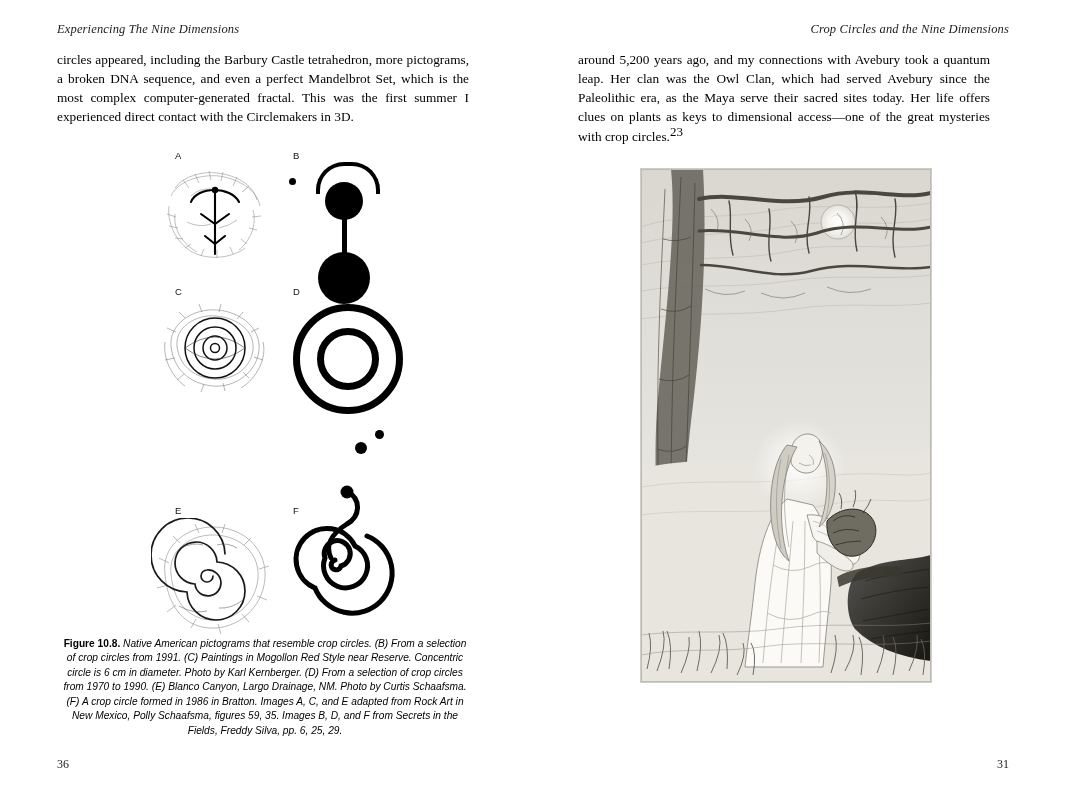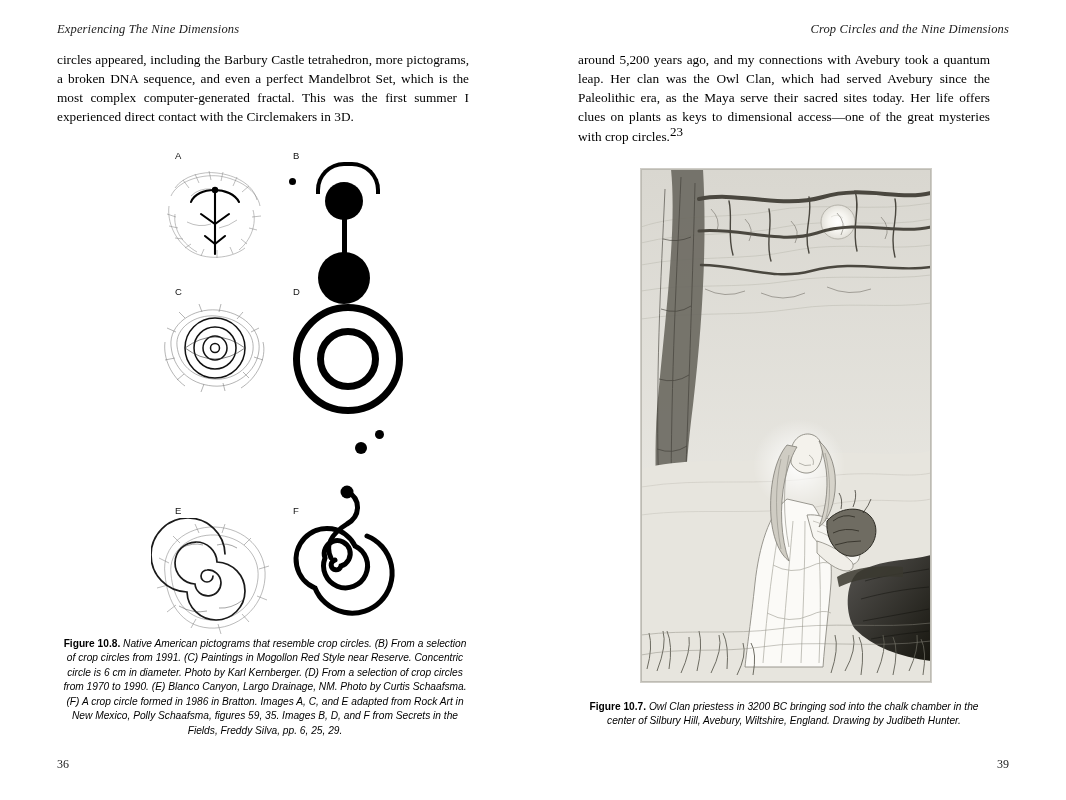--- a/index.html
+++ b/index.html
@@ -438,22 +438,17 @@
       </g>
       <g stroke="#8c8a80" stroke-width="0.6" fill="none" opacity="0.8">
         <path d="M0 486 C40 478, 80 484, 120 478 C170 470, 230 480, 290 472"></path>
         <path d="M0 466 C46 460, 92 466, 136 460 C190 452, 240 460, 290 454"></path>
       </g>
 
       <rect x="0.5" y="0.5" width="289" height="512" fill="none" stroke="#bdbbb3" stroke-width="1"></rect>
     </svg>
   </div>
 
-  <div class="caption caption-right">
-    <b>Figure 10.7.</b>
-    <span>Owl Clan priestess in 3200 BC bringing sod into the chalk chamber in the</span>
-    <span>center of Silbury Hill, Avebury, Wiltshire, England. Drawing by Judibeth Hunter.</span>
-  </div>
 
   <div class="folio folio-left">36</div>
-  <div class="folio folio-right">39</div>
+  <div class="folio folio-right">31</div>
 
 </div>
 
 </body></html>

